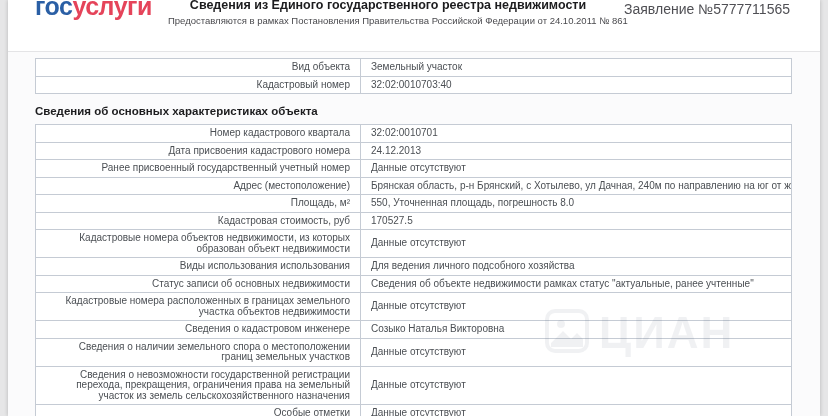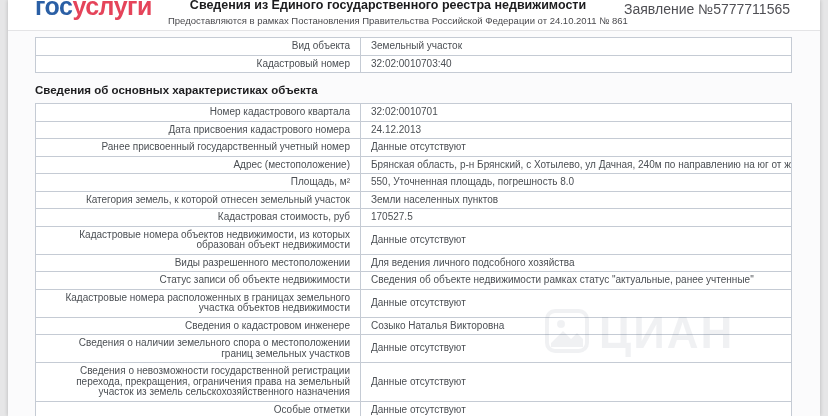--- a/index.html
+++ b/index.html
@@ -13,21 +13,21 @@
     position: absolute;
     left: 8px; top: 0;
     width: 812px; height: 416px;
     background: #fbfbfc;
     box-shadow: 0 0 4px rgba(0,0,0,.22);
     overflow: hidden;
   }
   
   .doc-header {
     position: relative;
-    height: 31px;
+    height: 52px;
     background: #ffffff;
     border-bottom: 1px solid #e4e4e6;
     overflow: hidden;
   }
   .logo {
     position: absolute;
     left: 27px; top: -8px;
     font-size: 25px;
     font-weight: bold;
     letter-spacing: -0.5px;
@@ -158,42 +158,38 @@
         <tr>
           <td class="cell-label">Адрес (местоположение)</td>
           <td class="cell-value">Брянская область, р-н Брянский, с Хотылево, ул Дачная, 240м по направлению на юг от ж.д.4</td>
         </tr>
 
         <tr>
           <td class="cell-label">Площадь, м²</td>
           <td class="cell-value">550, Уточненная площадь, погрешность 8.0</td>
         </tr>
 
-        <tr>
-          <td class="cell-label">Категория земель, к которой отнесен земельный участок</td>
-          <td class="cell-value">Земли населенных пунктов</td>
-        </tr>
 
         <tr>
           <td class="cell-label">Кадастровая стоимость, руб</td>
           <td class="cell-value">170527.5</td>
         </tr>
 
         <tr>
           <td class="cell-label">Кадастровые номера объектов недвижимости, из которых образован объект недвижимости</td>
           <td class="cell-value">Данные отсутствуют</td>
         </tr>
 
         <tr>
-          <td class="cell-label">Виды разрешенного местоположении</td>
+          <td class="cell-label">Виды использования использования</td>
           <td class="cell-value">Для ведения личного подсобного хозяйства</td>
         </tr>
 
         <tr>
-          <td class="cell-label">Статус записи об объекте недвижимости</td>
+          <td class="cell-label">Статус записи об основных недвижимости</td>
           <td class="cell-value">Сведения об объекте недвижимости рамках статус "актуальные, ранее учтенные"</td>
         </tr>
 
         <tr>
           <td class="cell-label">Кадастровые номера расположенных в границах земельного участка объектов недвижимости</td>
           <td class="cell-value">Данные отсутствуют</td>
         </tr>
 
         <tr>
           <td class="cell-label">Сведения о кадастровом инженере</td>

